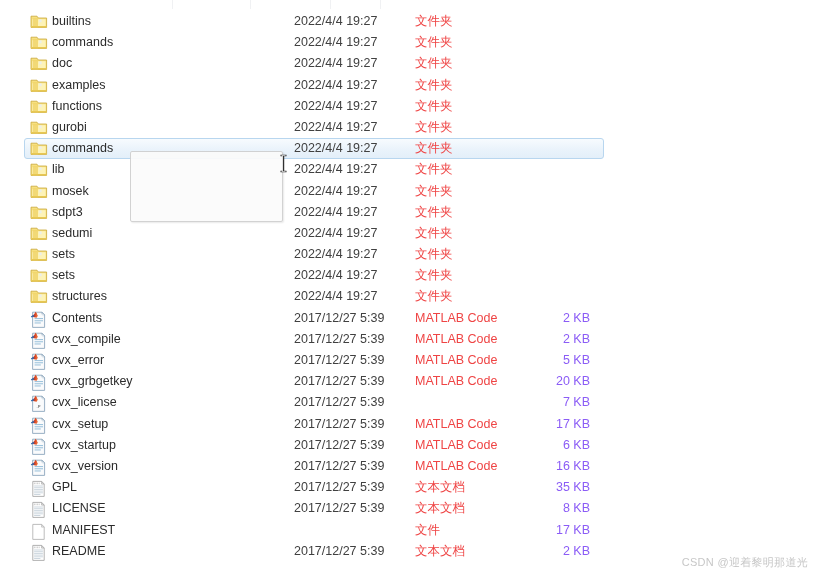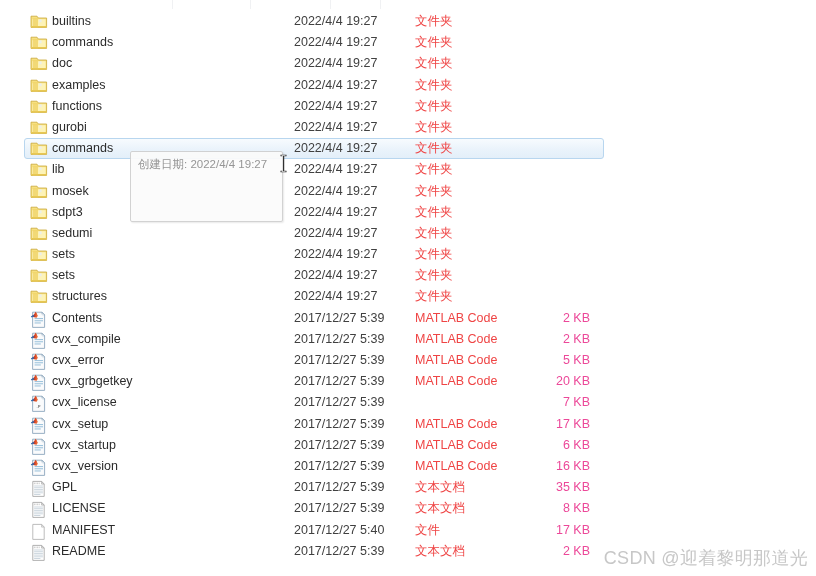--- a/index.html
+++ b/index.html
@@ -65,21 +65,21 @@
     position: absolute;
     top: 0;
     font-size: 12.5px;
     color: #2b2b2b;
   }
 
   .c-icon  { left: 14px;  width: 18px; height: 21px; top: 0; }
   .c-name  { left: 36px;  max-width: 230px; overflow: hidden; }
   .c-date  { left: 278px; color: #404040; }
   .c-type  { left: 399px; color: #ef4444; }
-  .c-size  { left: 500px; width: 74px; text-align: right; color: #ec4899; }
+  .c-size  { left: 500px; width: 74px; text-align: right; color: #8b5cf6; }
 
   
   .icon-wrap {
     position: relative;
     width: 18px;
     height: 21px;
     display: block;
   }
   .icon-wrap svg { position: absolute; left: 0; top: 3px; }
 
@@ -112,21 +112,21 @@
     top: 154px;
     width: 7px;
     height: 19px;
   }
 
   
   #watermark {
     position: absolute;
     right: 8px;
     bottom: 6px;
-    font-size: 18px;
+    font-size: 11px;
     color: #c7c7c7;
     letter-spacing: 0.3px;
     white-space: nowrap;
     user-select: none;
   }
 </style>
 </head>
 <body>
 
 <div id="explorer">
@@ -632,21 +632,20 @@
       <div class="row">
         <div class="cell c-icon">
           <span class="icon-wrap">
             <svg width="17" height="18" viewBox="0 0 17 18">
     <path d="M2.8 1.4 L11.6 1.4 L14.2 4.1 L14.2 16.4 L2.8 16.4 Z" fill="#ffffff" stroke="#b5b5b5" stroke-width="0.9"></path>
     <path d="M11.6 1.4 L14.2 4.1 L11.6 4.1 Z" fill="#ececec" stroke="#b5b5b5" stroke-width="0.7"></path>
   </svg>
           </span>
         </div>
         <div class="cell c-name">MANIFEST</div>
-        <div class="cell c-date">2017/12/27 5:40</div>
         <div class="cell c-type">文件</div>
         <div class="cell c-size">17 KB</div>
       </div>
       <div class="row">
         <div class="cell c-icon">
           <span class="icon-wrap">
             <svg width="17" height="18" viewBox="0 0 17 18">
       <path d="M2.8 1.4 L11.6 1.4 L14.2 4.1 L14.2 16.4 L2.8 16.4 Z" fill="#ffffff" stroke="#a9a9a9" stroke-width="0.9"></path>
       <path d="M11.6 1.4 L14.2 4.1 L11.6 4.1 Z" fill="#e3e3e3" stroke="#a9a9a9" stroke-width="0.7"></path>
       <g stroke="#c3cfd8" stroke-width="0.85">
@@ -667,21 +666,20 @@
           </span>
         </div>
         <div class="cell c-name">README</div>
         <div class="cell c-date">2017/12/27 5:39</div>
         <div class="cell c-type">文本文档</div>
         <div class="cell c-size">2 KB</div>
       </div>
     </div>
 
   <div id="tooltip">
-    <div class="tl">创建日期: 2022/4/4 19:27</div>
   </div>
 
   <div id="text-cursor">
     <svg width="7" height="19" viewBox="0 0 7 19">
       <path d="M0.5 1.5 h6 M3.5 1.5 v16 M0.5 17.5 h6" stroke="#303030" stroke-width="1.4" fill="none"></path>
       <path d="M1.5 1.5 h4 M2.5 1.5 v16 M1.5 17.5 h4" stroke="#ffffff" stroke-width="0.6" fill="none"></path>
     </svg>
   </div>
 
   <div id="watermark">CSDN @迎着黎明那道光</div>

